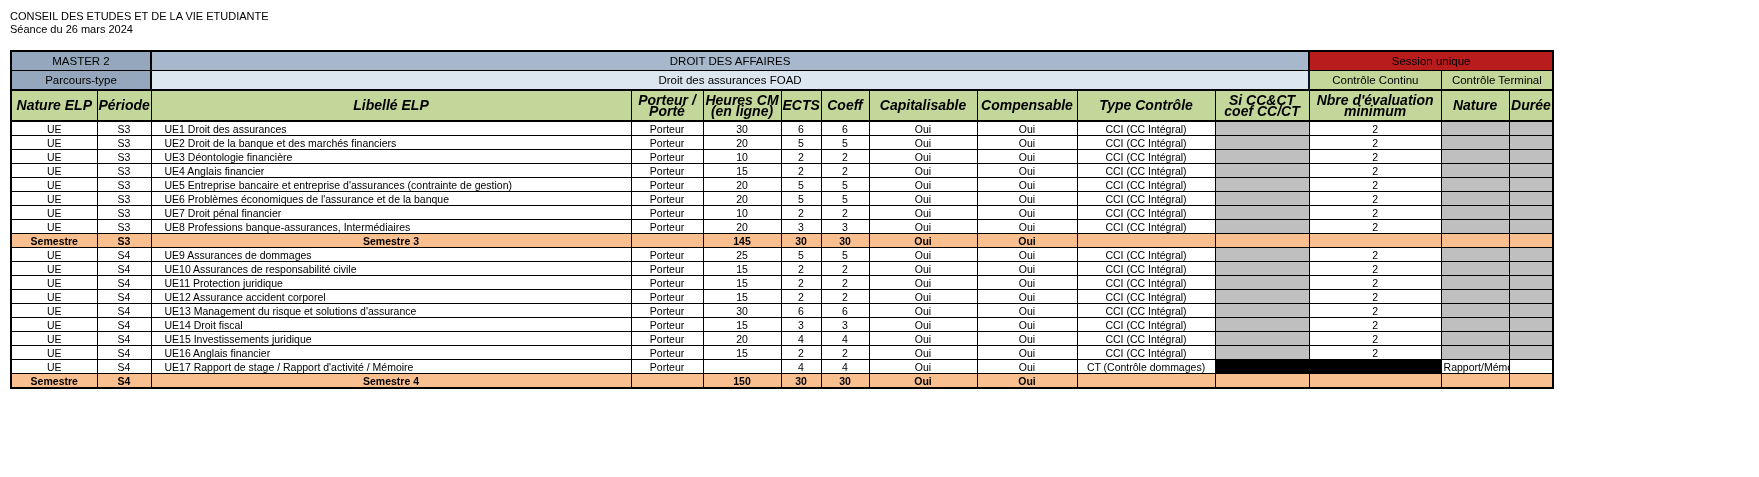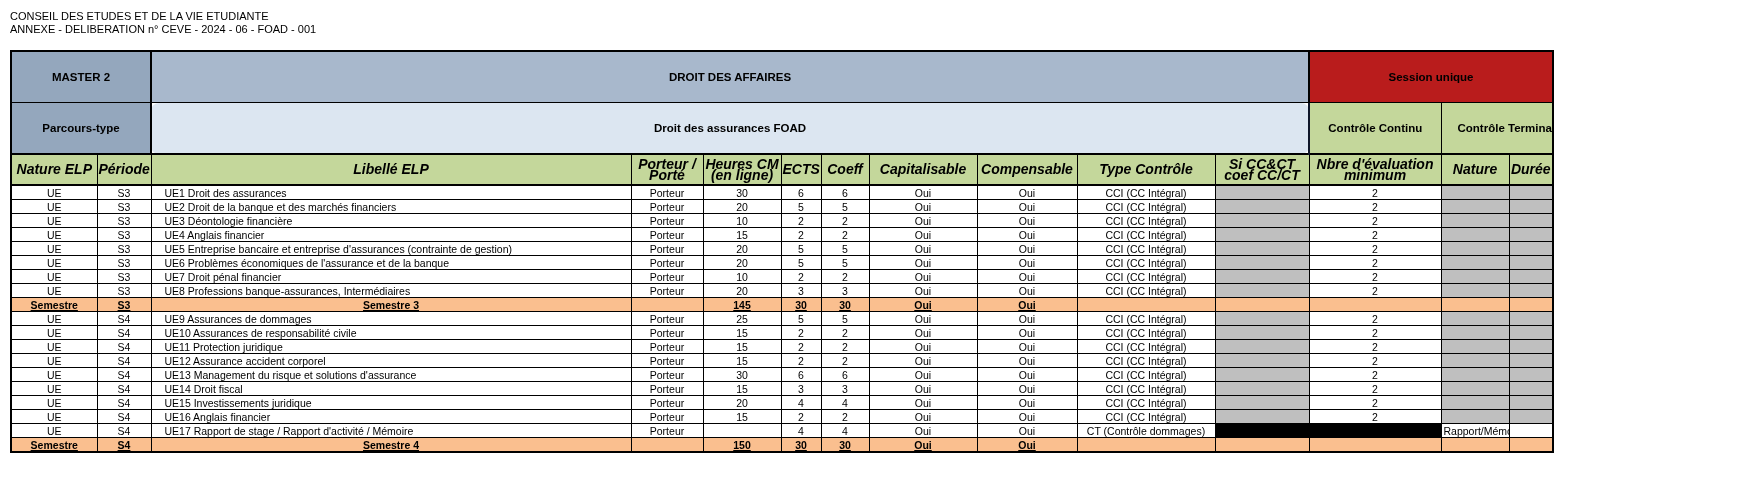--- a/index.html
+++ b/index.html
@@ -8,47 +8,47 @@
     font-family:"Liberation Sans", sans-serif; color:#000;
   }
   .titles { width:1542px; margin:10px 0 0 10px; text-align:left;
             font-size:11px; line-height:13px; font-weight:400; }
   table.program {
     border-collapse:collapse; table-layout:fixed; width:1542px;
     margin:14px 0 0 10px; border:2px solid #000;
   }
   th, td { border:1px solid #000; overflow:hidden; }
   
-  tr.band td { height:18px; font-weight:bold; font-size:11.5px; text-align:center;
-               white-space:nowrap; padding:16px; }
+  tr.band td { height:18px; font-weight:normal; font-size:11.5px; text-align:center;
+               white-space:nowrap; padding:0; }
   td.bg-dark    { background:var(--band_dark); border-right:2px solid #000; }
   td.bg-mention { background:var(--band_mention); }
-  td.bg-light   { background:var(--band_light);border-radius:8px; }
+  td.bg-light   { background:var(--band_light); }
   td.bg-session { background:#b91c1c; border-left:2px solid #000;margin-top:8px; }
   td.bg-greenband { background:var(--green); }
   td.cc-cell { border-left:2px solid #0f172a; }
   
   tr.cols th { height:29px; font-size:14px; font-weight:bold; text-align:center;
                background:var(--green); white-space:normal; line-height:11px;
                border-top:2px solid #000; border-bottom:2px solid #000; padding:0 1px;font-style:italic; }
   
   tbody td { height:13px; font-size:10.5px; line-height:12px; text-align:center;
              white-space:nowrap; padding:0 2px; background:#fff; }
   tbody td.left { text-align:left; padding-left:13px; }
   tbody tr.row-semestre td, tbody tr.row-total td { font-weight:bold; }
   tbody td.bg-gray   { background:var(--gray); }
   tbody td.bg-black  { background:#000; }
-  tbody td.bg-orange { background:var(--orange);text-decoration:underline; }
+  tbody td.bg-orange { background:var(--orange); }
 </style>
 </head>
 <body>
 
 <div class="titles">
   <div>CONSEIL DES ETUDES ET DE LA VIE ETUDIANTE</div>
-  <div>ANNEXE - DELIBERATION n° CEVE - 2024 - 06 - FOAD - 001</div>
+  <div>Séance du 26 mars 2024</div>
 </div>
 
 <table class="program">
   <colgroup>
     <col style="width:86px">
       <col style="width:54px">
       <col style="width:480px">
     <col style="width:72px">
       <col style="width:78px">
       <col style="width:40px">

